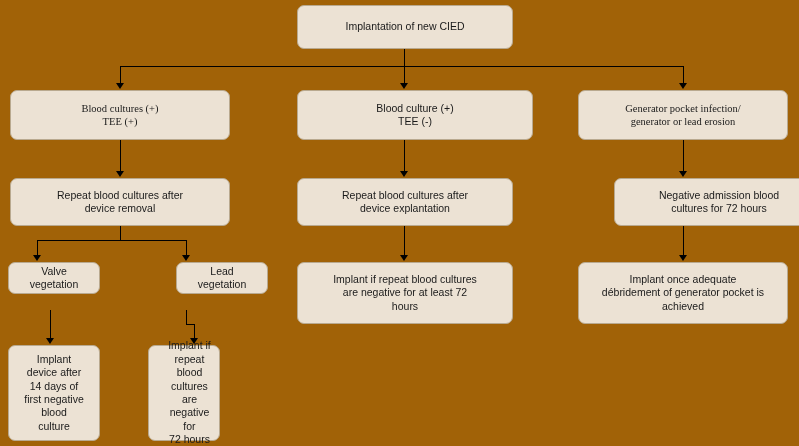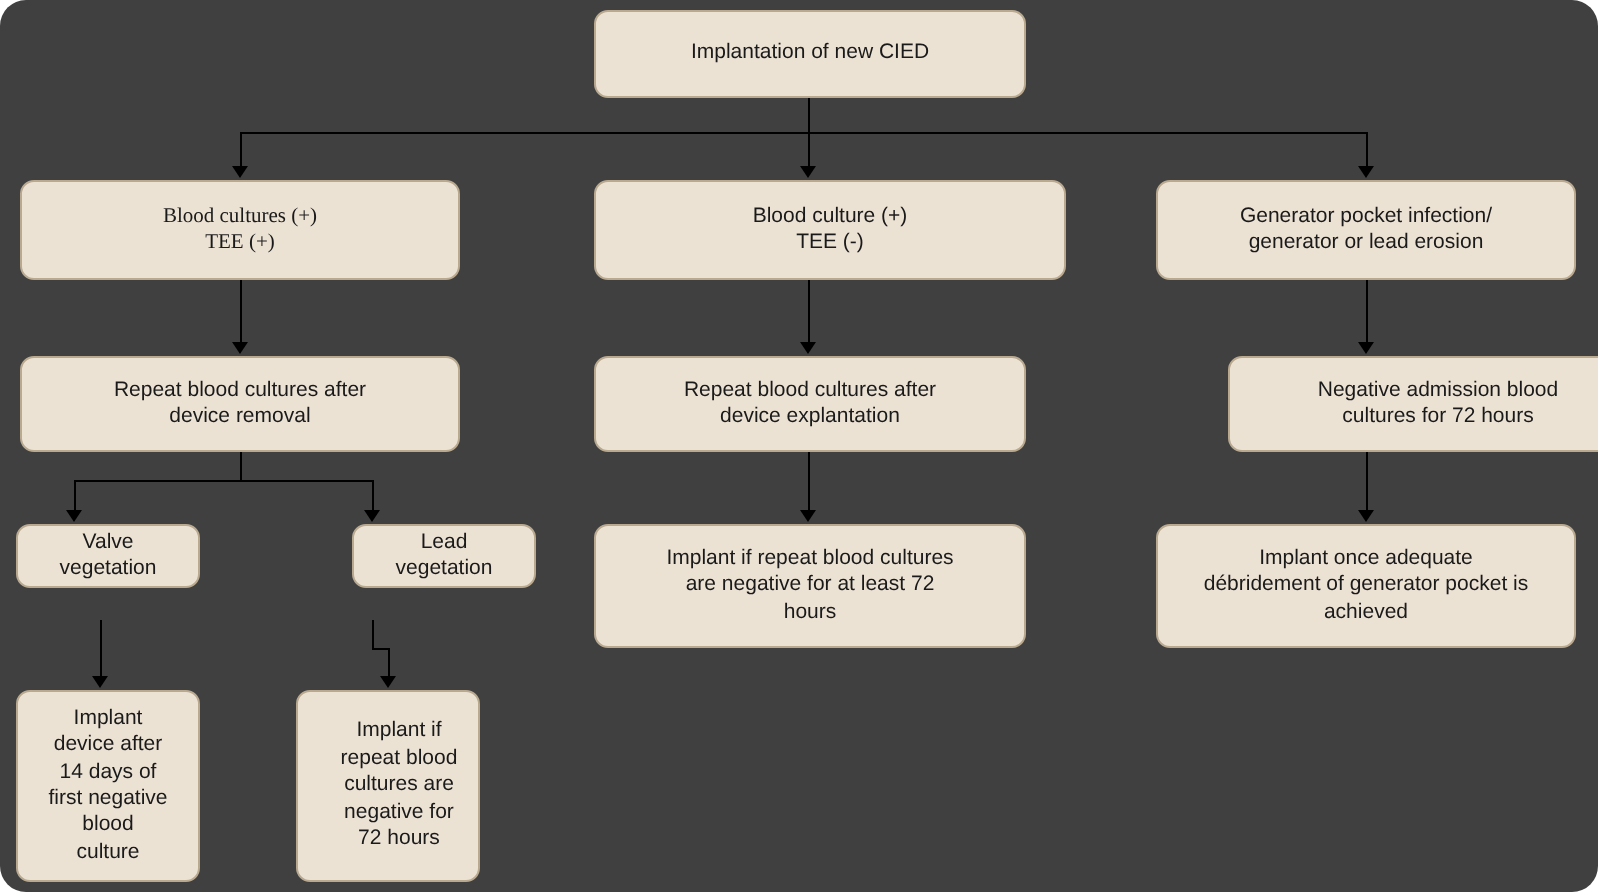--- a/index.html
+++ b/index.html
@@ -7,23 +7,22 @@
     padding: 0;
     background: #ffffff;
   }
   body {
     font-family: "Liberation Sans", sans-serif;
   }
   #canvas {
     position: relative;
     width: 799px;
     height: 446px;
-    background: #404040;
+    background: #a16207;
     overflow: hidden;
-    border-radius: 13px;
   }
   .node {
     position: absolute;
     box-sizing: border-box;
     background: #ece2d4;
     border: 1px solid #b9a98f;
     border-radius: 7px;
     display: flex;
     align-items: center;
     justify-content: center;
@@ -55,21 +54,21 @@
 <div id="canvas">
 
   <div class="node" style="left:297px; top:5px; width:216px; height:44px;">Implantation of new CIED</div>
 
   <div class="node" style="left:10px; top:90px; width:220px; height:50px;font-family:Liberation Serif, serif;">Blood cultures (+)
 TEE (+)</div>
 
   <div class="node" style="left:297px; top:90px; width:236px; height:50px;">Blood culture (+)
 TEE (-)</div>
 
-  <div class="node" style="left:578px; top:90px; width:210px; height:50px;">Generator pocket infection/
+  <div class="node" style="left:578px; top:90px; width:210px; height:50px;font-family:Liberation Serif, serif;">Generator pocket infection/
 generator or lead erosion</div>
 
   <div class="node" style="left:10px; top:178px; width:220px; height:48px;">Repeat blood cultures after
 device removal</div>
 
   <div class="node" style="left:297px; top:178px; width:216px; height:48px;">Repeat blood cultures after
 device explantation</div>
 
   <div class="node" style="left:578px; top:178px; width:210px; height:48px;margin-left:36px;">Negative admission blood
 cultures for 72 hours</div>
@@ -88,21 +87,21 @@
 débridement of generator pocket is
 achieved</div>
 
   <div class="node" style="left:8px; top:345px; width:92px; height:96px;">Implant
 device after
 14 days of
 first negative
 blood
 culture</div>
 
-  <div class="node" style="left:148px; top:345px; width:92px; height:96px;padding-left:16px;">Implant if
+  <div class="node" style="left:148px; top:345px; width:72px; height:96px;padding-left:16px;">Implant if
 repeat blood
 cultures are
 negative for
 72 hours</div>
 
   <div class="edge v" style="left:404px; top:49px; height:17px;"></div>
   <div class="edge h" style="left:120px; top:66px; width:563px;"></div>
 
   <div class="edge v" style="left:120px; top:66px; height:18px;"></div>
   <div class="arrow" style="left:116px; top:83px;"></div>

